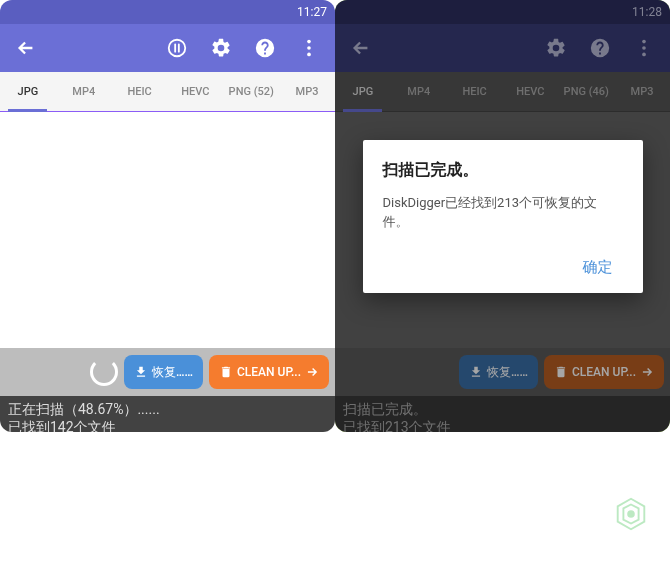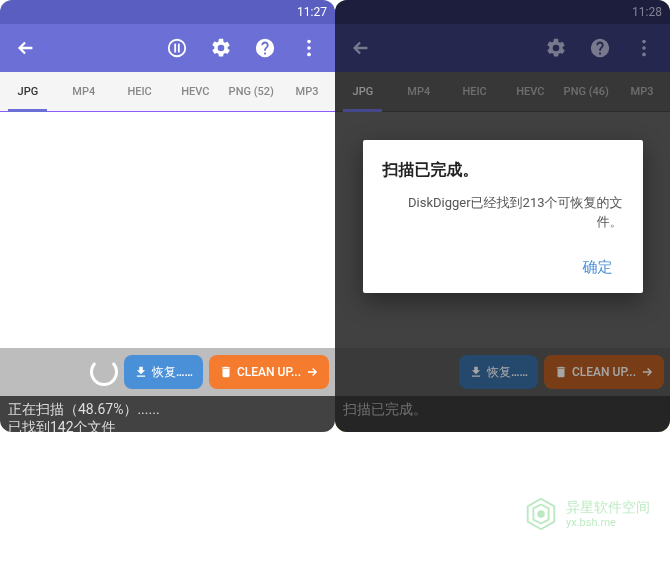--- a/index.html
+++ b/index.html
@@ -41,21 +41,21 @@
 .action-btn.cleanup { background: #f57c2e; }
 .action-btn.cleanup.dark { background: #b85e23; }
 .action-btn svg { width: 14px; height: 14px; }
 
 .status-footer { height: 36px; background: #424242; color: #ddd; font-size: 14px; padding: 4px 8px; line-height: 1.3; }
 .status-footer.dark { background: #3a3a3a; color: #aaa; }
 
 .dialog-overlay { position: absolute; inset: 0; background: rgba(0,0,0,0.35); display: flex; align-items: center; justify-content: center; }
 .dialog { background: #fff; width: 280px; border-radius: 2px; padding: 20px 20px 8px; box-shadow: 0 8px 24px rgba(0,0,0,0.4); }
 .dialog-title { font-size: 16px; font-weight: 600; color: #222; margin-bottom: 12px; }
-.dialog-body { font-size: 13px; color: #555; line-height: 1.5; margin-bottom: 18px; text-align: right; }
+.dialog-body { font-size: 13px; color: #555; line-height: 1.5; margin-bottom: 18px; }
 .dialog-actions { display: flex; justify-content: flex-end; }
 .dialog-btn { color: #4a90d9; font-size: 15px; font-weight: 500; padding: 8px 10px; cursor: pointer; }
 
 .watermark { position: absolute; bottom: 55px; right: 20px; display: flex; align-items: center; gap: 6px; opacity: 0.4; pointer-events: none; }
 .watermark-logo { width: 38px; height: 38px; }
 .watermark-text { font-size: 14px; line-height: 1.2; }
 .watermark-text .t1 { color: #5ac968; font-weight: 500; }
 .watermark-text .t2 { color: #5ac968; font-size: 11px; }
 
 .corner-round { border-radius: 12px; overflow: hidden; }
@@ -209,36 +209,33 @@
         </svg>
       <span>CLEAN UP...</span>
       <svg viewBox="0 0 24 24" fill="none" stroke="currentColor" stroke-width="2.5">
           <path d="M5 12h14M13 6l6 6-6 6"></path>
         </svg>
     </div>
   </div>
 
   <div class="status-footer dark">
     <div>扫描已完成。</div>
+    <div>已找到213个文件</div>
   </div>
 
   <div class="dialog-overlay">
     <div class="dialog">
       <div class="dialog-title">扫描已完成。</div>
       <div class="dialog-body">DiskDigger已经找到213个可恢复的文件。</div>
       <div class="dialog-actions">
         <div class="dialog-btn">确定</div>
       </div>
     </div>
   </div>
 </div>
 
 <div class="watermark">
   <svg class="watermark-logo" viewBox="0 0 40 40" fill="none" stroke="#5ac968" stroke-width="2">
     <polygon points="20,4 34,12 34,28 20,36 6,28 6,12"></polygon>
     <polygon points="20,10 28,14 28,26 20,30 12,26 12,14"></polygon>
     <circle cx="20" cy="20" r="3" fill="#5ac968"></circle>
   </svg>
-  <div class="watermark-text">
-    <div class="t1">异星软件空间</div>
-    <div class="t2">yx.bsh.me</div>
-  </div>
 </div>
 
 </body></html>

